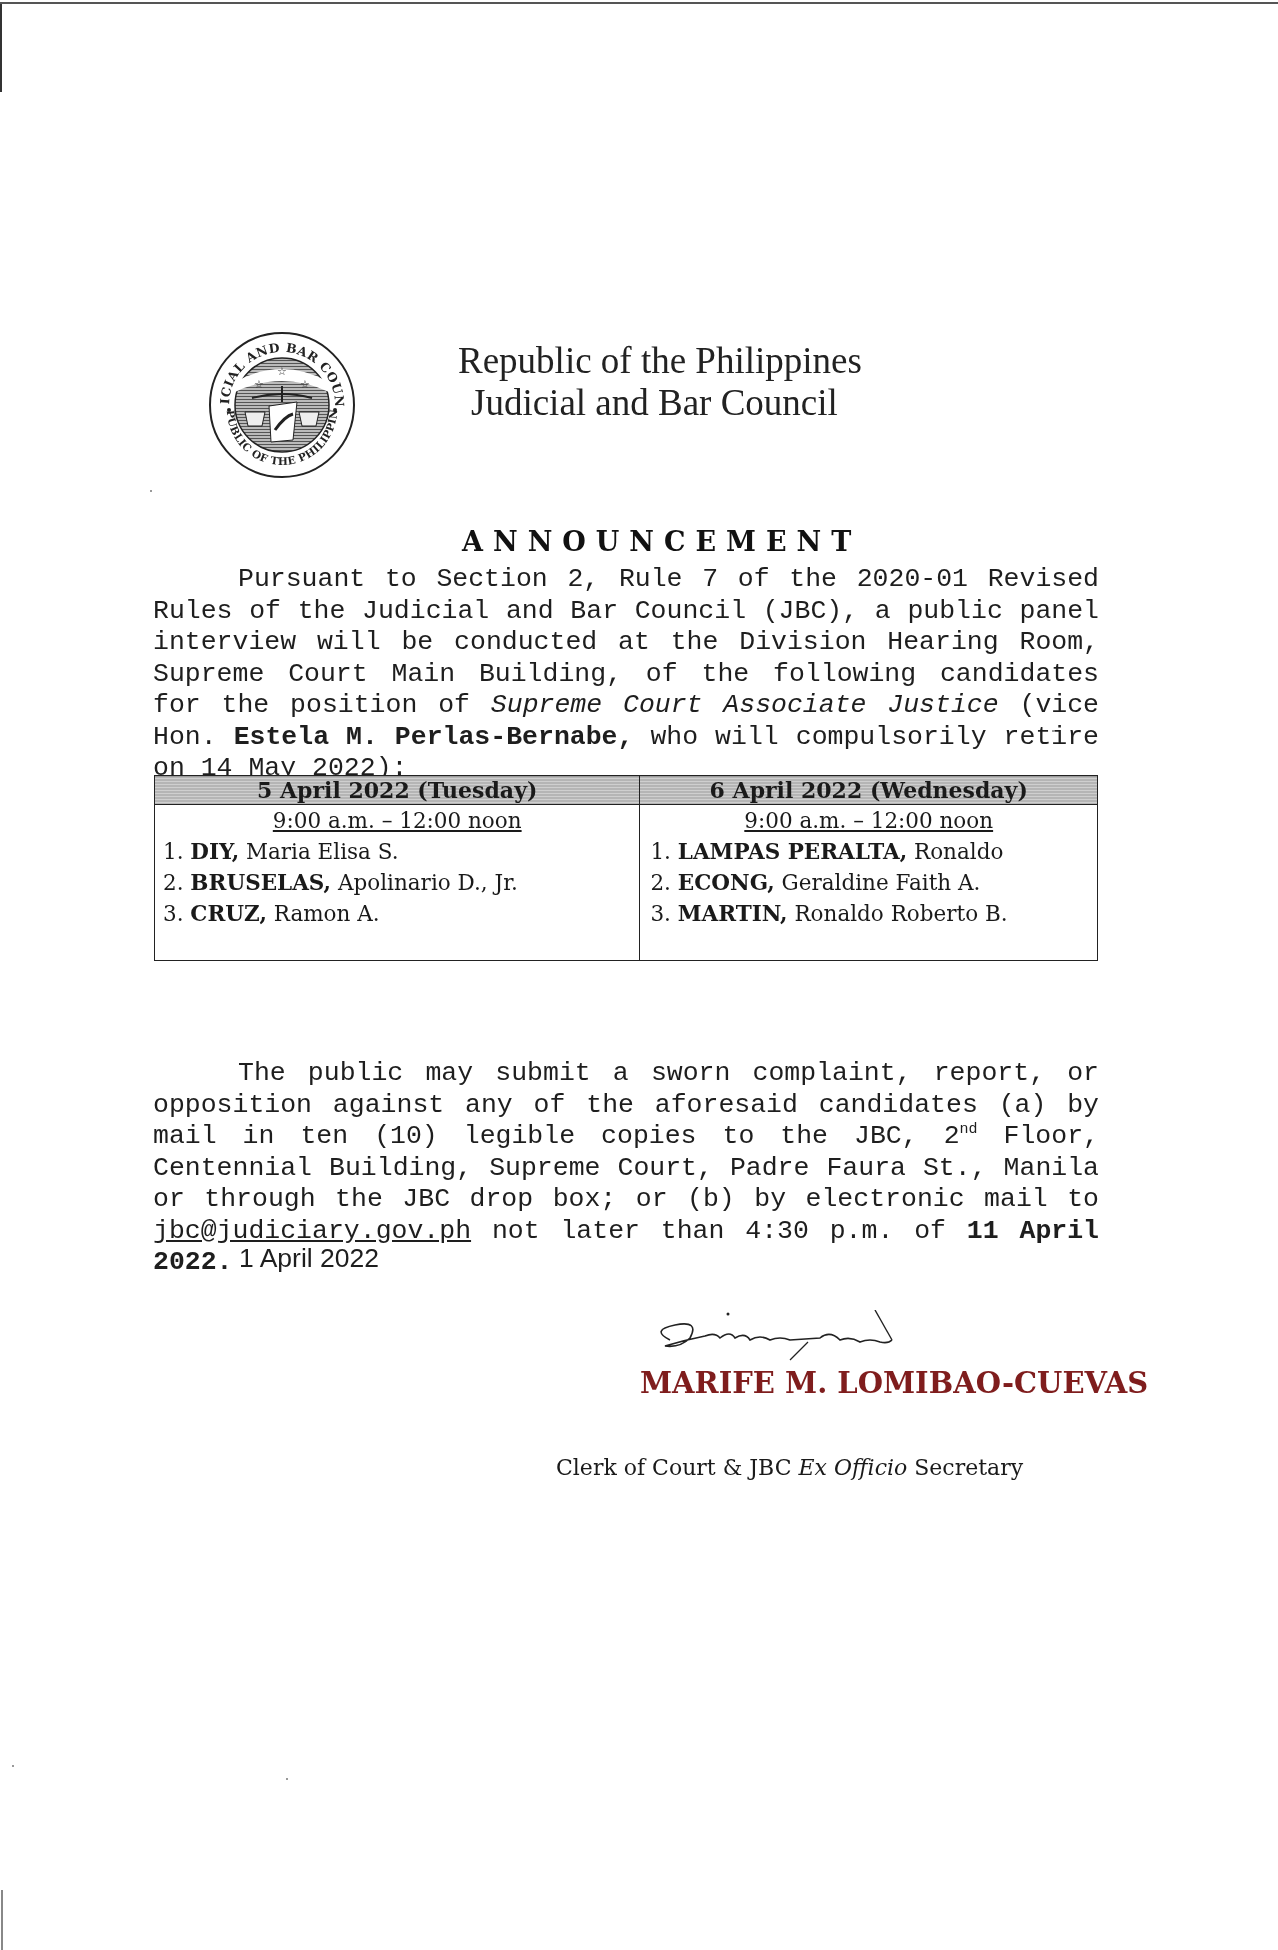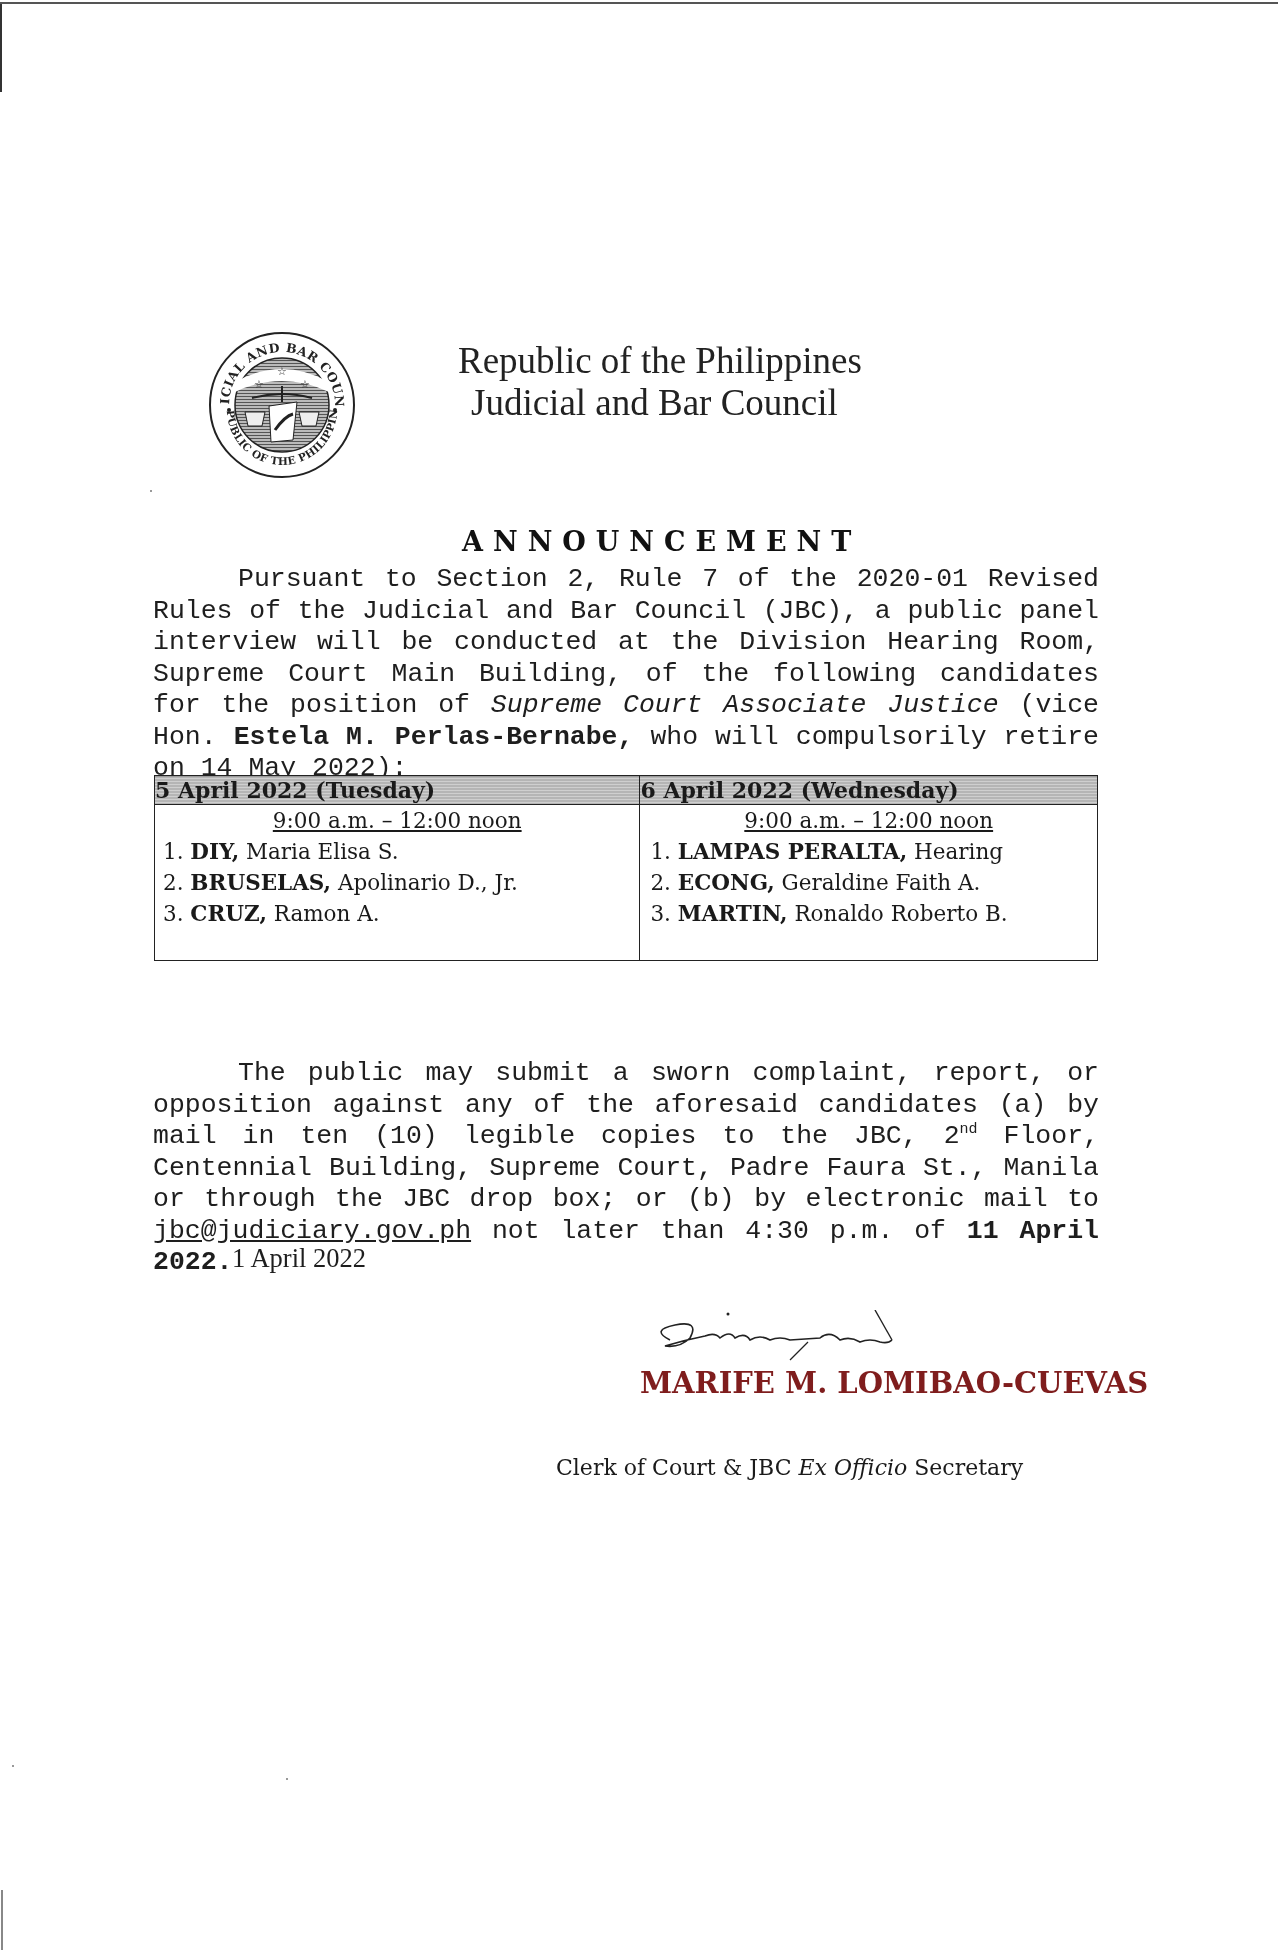--- a/index.html
+++ b/index.html
@@ -70,37 +70,37 @@
       border-collapse: collapse;
       font-family: "DejaVu Serif", serif; font-size: 21.5px; color: #1a1a1a;
     }
     .sched td, .sched th {
       border: 1.5px solid #222; padding: 0; vertical-align: top;
     }
     .sched th {
       height: 28px;
       background-color: #b8b8b8;
       background-image: repeating-linear-gradient(0deg, #9a9a9a 0px, #9a9a9a 1px, #cfcfcf 1px, #cfcfcf 3px);
-      font-weight: bold; font-size: 22px; text-align: left; line-height: 28px;
+      font-weight: bold; font-size: 22px; text-align: center; line-height: 28px;
     }
     .sched .col-l { width: 485px; }
     .sched .col-r { width: 457px; }
     .cell-main { height: 156px; }
     .cell-aft { height: 62px; }
     .slot {
       text-align: center; text-decoration: underline;
       line-height: 30px; margin-top: 1px;
     }
     .cand { line-height: 31px; padding-left: 8px; white-space: nowrap; }
     .cand b { font-weight: bold; }
     .cand-r { padding-left: 10px; }
 
     .date-line {
-      position: absolute; left: 232px; top: 1243px;
-      font-family: Liberation Serif, serif;
+      position: absolute; left: 239px; top: 1243px;
+      font-family: Liberation Sans, sans-serif;
       font-size: 26.5px; color: #1e1e1e;
     }
 
     
     .signature {
       position: absolute; left: 630px; top: 1310px; width: 360px; height: 60px;
     }
     .sig-name {
       position: absolute; left: 634px; top: 1366px;
       font-family: "DejaVu Serif", serif; font-weight: bold;
@@ -174,21 +174,21 @@
   </tr>
   <tr class="cell-main">
     <td class="col-l">
       <div class="slot">9:00 a.m. – 12:00 noon</div>
       <div class="cand"><span>1.</span> <b>DIY,</b> <span>Maria Elisa S.</span></div>
       <div class="cand"><span>2.</span> <b>BRUSELAS,</b> <span>Apolinario D., Jr.</span></div>
       <div class="cand"><span>3.</span> <b>CRUZ,</b> <span>Ramon A.</span></div>
     </td>
     <td class="col-r">
       <div class="slot">9:00 a.m. – 12:00 noon</div>
-      <div class="cand cand-r"><span>1.</span> <b>LAMPAS PERALTA,</b> <span>Hearing</span></div>
+      <div class="cand cand-r"><span>1.</span> <b>LAMPAS PERALTA,</b> <span>Ronaldo</span></div>
       <div class="cand cand-r"><span>2.</span> <b>ECONG,</b> <span>Geraldine Faith A.</span></div>
       <div class="cand cand-r"><span>3.</span> <b>MARTIN,</b> <span>Ronaldo Roberto B.</span></div>
     </td>
   </tr>
 </tbody>
   </table>
 
 <div class="para para-2">
   <span class="indent"></span><span>The public may submit a sworn complaint, report, or opposition against any of the aforesaid candidates (a) by mail in ten (10) legible copies to the JBC, 2</span><sup>nd</sup><span> Floor, Centennial Building, Supreme Court, Padre Faura St., Manila or through the JBC drop box; or (b) by electronic mail to </span><span class="email">jbc@judiciary.gov.ph</span><span> not later than 4:30 p.m. of </span><b>11 April 2022.</b>
 </div>

